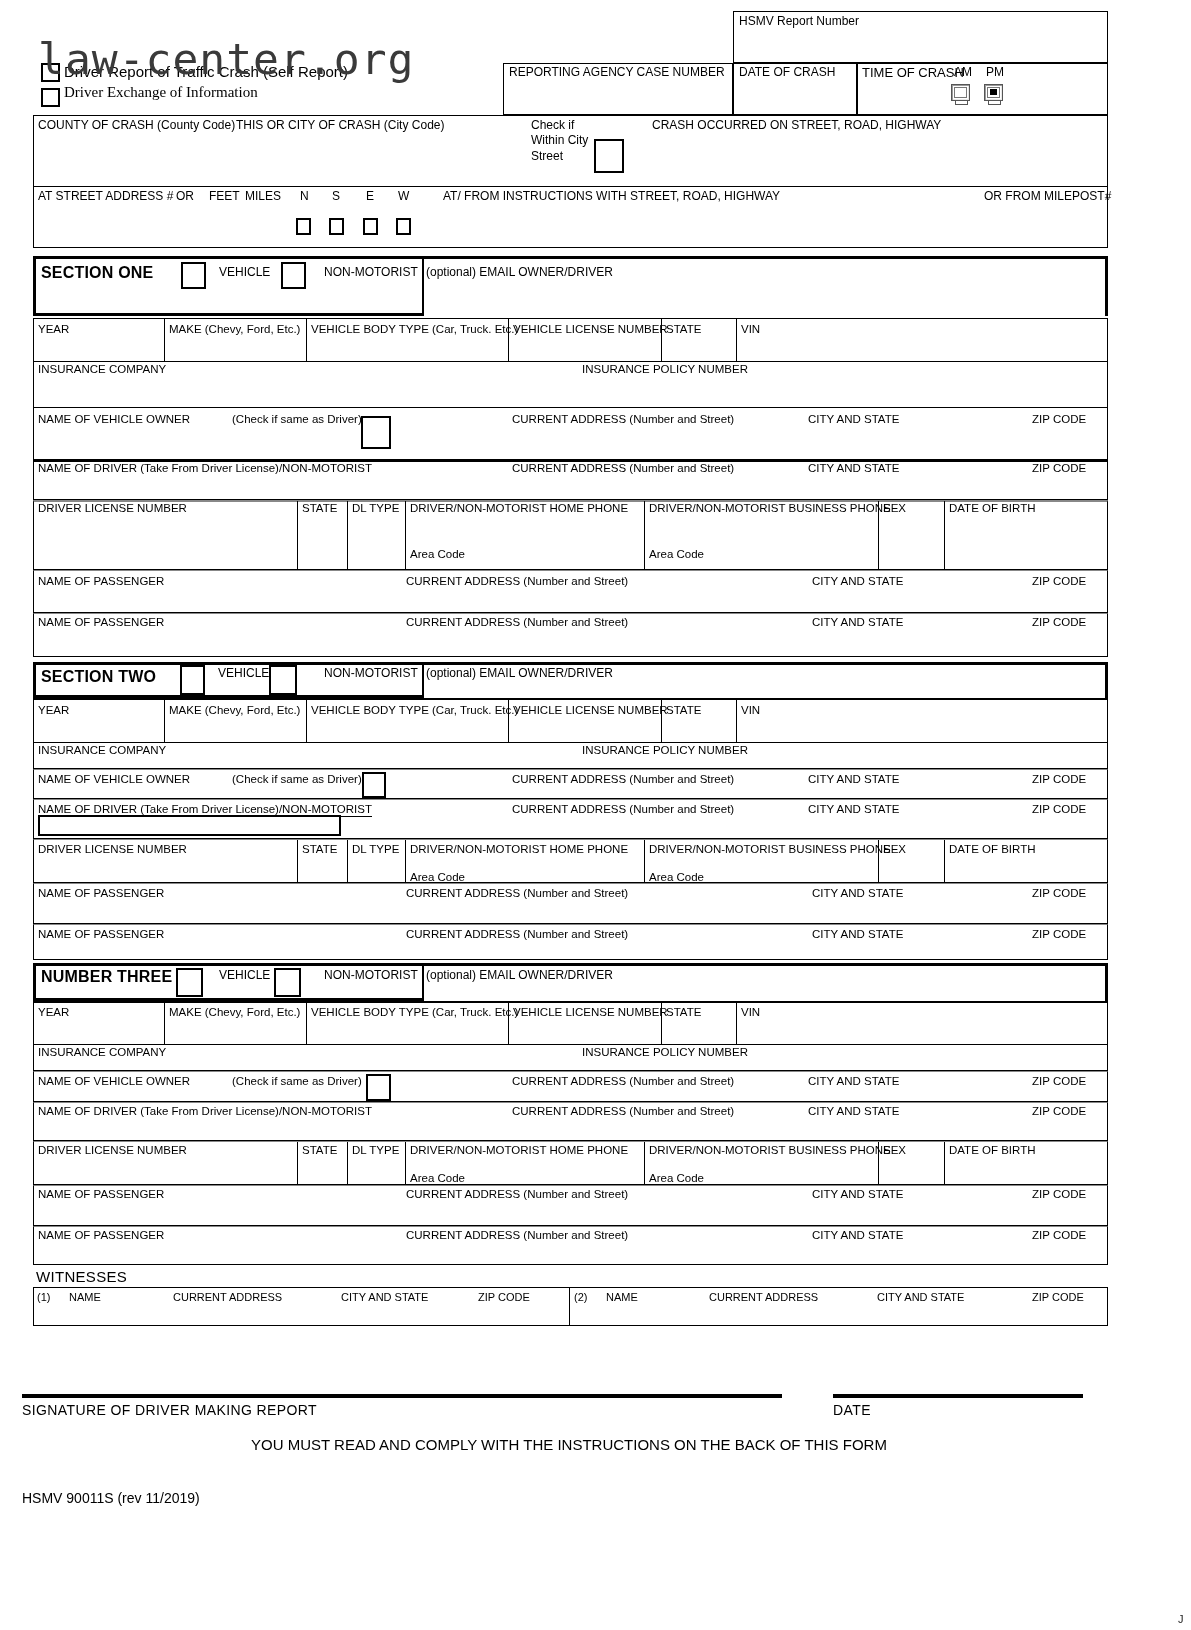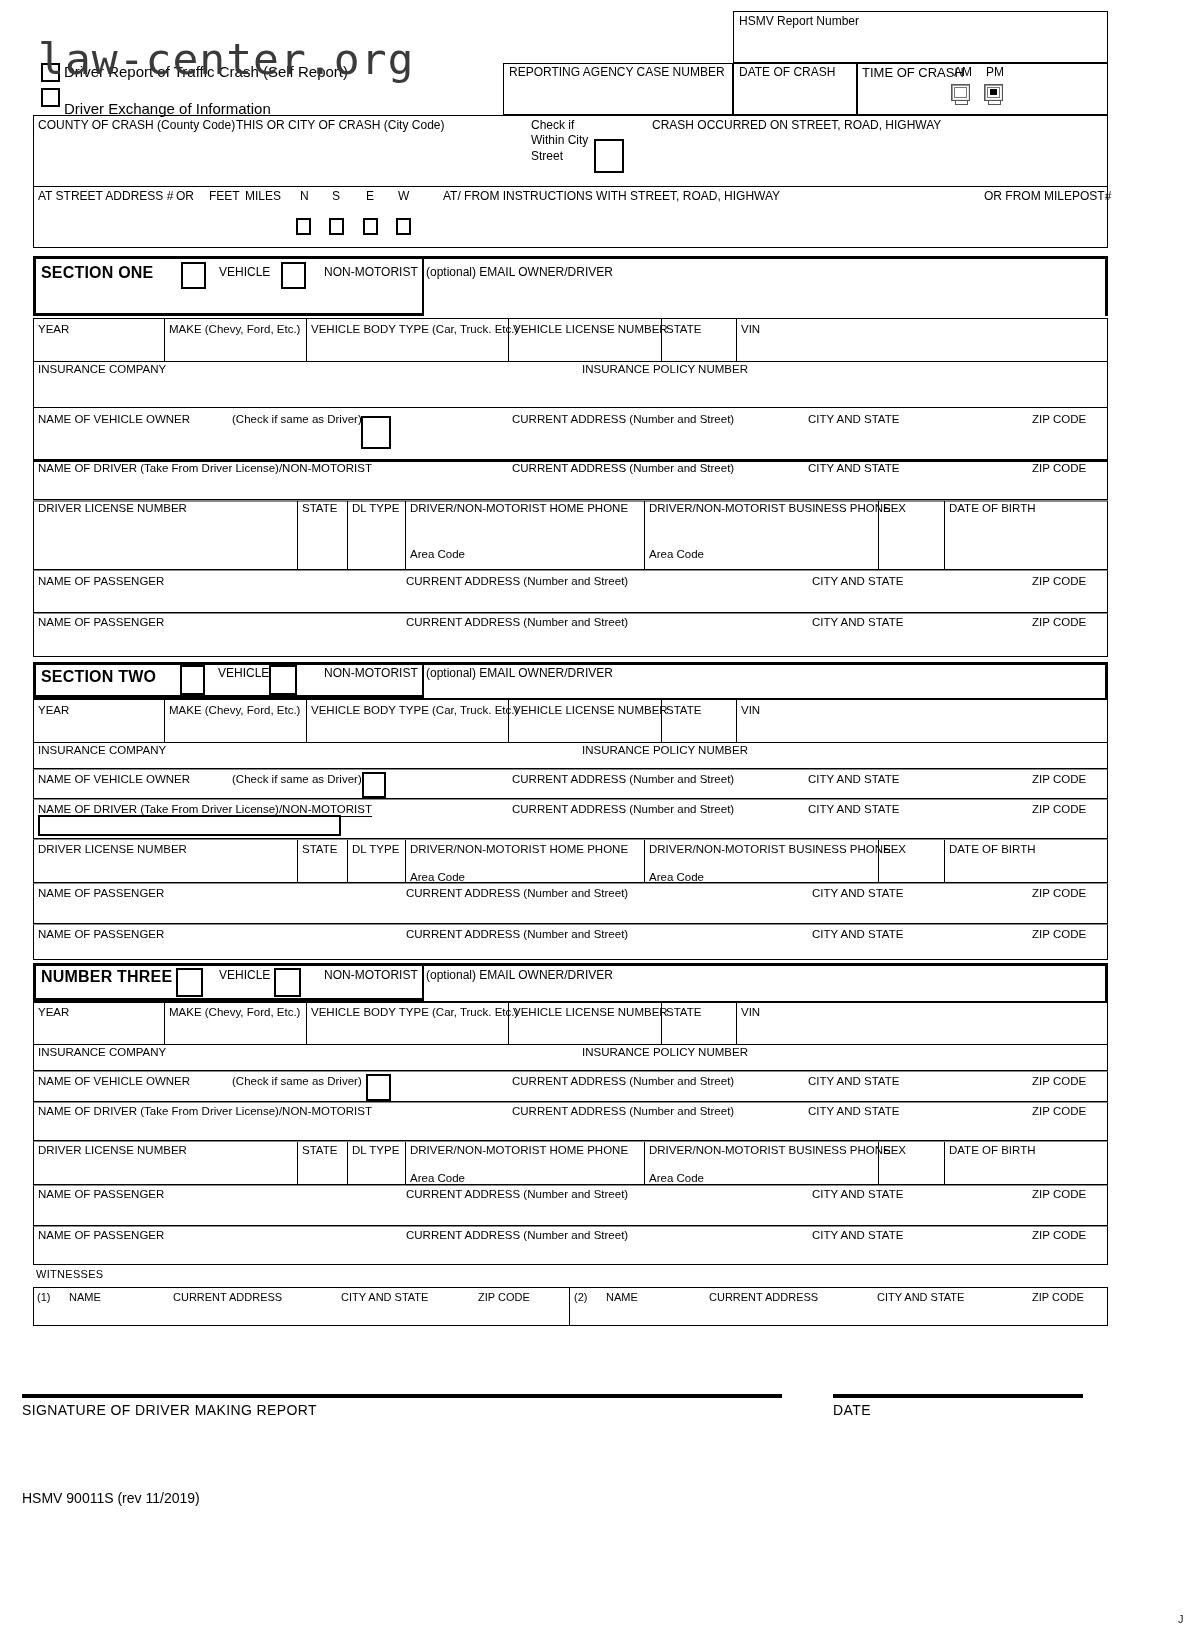--- a/index.html
+++ b/index.html
@@ -48,21 +48,21 @@
   .w3d .stand{position:absolute;left:4px;top:17px;width:11px;height:3px;background:#fff;border:1px solid #555;border-top:none;}
   .w3d .dot{position:absolute;left:5px;top:4px;width:7px;height:6px;background:#000;}
 
   
   .hline{position:absolute;background:#000;height:1px;}
   .hline3{position:absolute;background:#000;height:3px;}
   .vline{position:absolute;background:#000;width:1px;}
   .vline2{position:absolute;background:#000;width:2px;}
 
   .section-title{position:absolute;font-size:16px;font-weight:bold;letter-spacing:0.2px;}
-  .witness-title{position:absolute;font-size:11px;letter-spacing:0.3px;}
+  .witness-title{position:absolute;font-size:15px;letter-spacing:0.3px;}
 
   .sig-rule{position:absolute;background:#000;height:4px;}
   .sig-lbl{position:absolute;font-size:14px;letter-spacing:0.4px;white-space:nowrap;}
   .notice{position:absolute;font-size:15px;white-space:nowrap;}
   .formno{position:absolute;font-size:14px;white-space:nowrap;}
   .corner-j{position:absolute;font-size:11px;color:#222;}
 
   
   .focus-field{position:absolute;box-sizing:border-box;border:2px solid #000;background:#fff;}
   .underline-lbl{border-bottom:1px solid #000;}
@@ -97,21 +97,21 @@
         <div class="inner"></div>
         <div class="dot"></div>
       </div>
     <div class="stand"></div>
   </div>
 
   <div class="cb" style="left:41px;top:63px;width:19px;height:19px;"></div>
   <div class="lbl" style="left:64px;top:65px;font-size:15px;">Driver Report of Traffic Crash (Self Report)</div>
 
   <div class="cb" style="left:41px;top:88px;width:19px;height:19px;"></div>
-  <div class="lbl" style="left:64px;top:102px;font-size:15px;">Driver Exchange of Information</div>
+  <div class="lbl" style="left:64px;top:86px;font-size:15px;font-family:Liberation Serif, serif;">Driver Exchange of Information</div>
 
   <div class="watermark">law-center.org</div>
 
   <div class="box" style="left:33px;top:115px;width:1075px;height:133px;border:1px solid #000;border-top:1px solid #000;"></div>
   <div class="hline" style="left:33px;top:186px;width:1075px;"></div>
   <div class="vline" style="left:503px;top:115px;height:1px;"></div>
 
   <div class="lbl" style="left:38px;top:119px;font-size:12px;">COUNTY OF CRASH (County Code)</div>
   <div class="lbl" style="left:236px;top:119px;font-size:12px;">THIS OR CITY OF CRASH (City Code)</div>
 
@@ -371,18 +371,19 @@
   <div class="lbl-sm" style="left:709px;top:1291px;">CURRENT ADDRESS</div>
   <div class="lbl-sm" style="left:877px;top:1291px;">CITY AND STATE</div>
   <div class="lbl-sm" style="left:1032px;top:1291px;">ZIP CODE</div>
 
   <div class="sig-rule" style="left:22px;top:1394px;width:760px;"></div>
   <div class="sig-lbl" style="left:22px;top:1402px;">SIGNATURE  OF  DRIVER  MAKING REPORT</div>
 
   <div class="sig-rule" style="left:833px;top:1394px;width:250px;"></div>
   <div class="sig-lbl" style="left:833px;top:1402px;">DATE</div>
 
+  <div class="notice" style="left:251px;top:1436px;">YOU MUST READ AND COMPLY WITH THE INSTRUCTIONS ON THE BACK OF THIS FORM</div>
 
   <div class="formno" style="left:22px;top:1490px;">HSMV 90011S   (rev 11/2019)</div>
 
   <div class="corner-j" style="left:1178px;top:1613px;">J</div>
 
 </div>
 
 </body></html>

